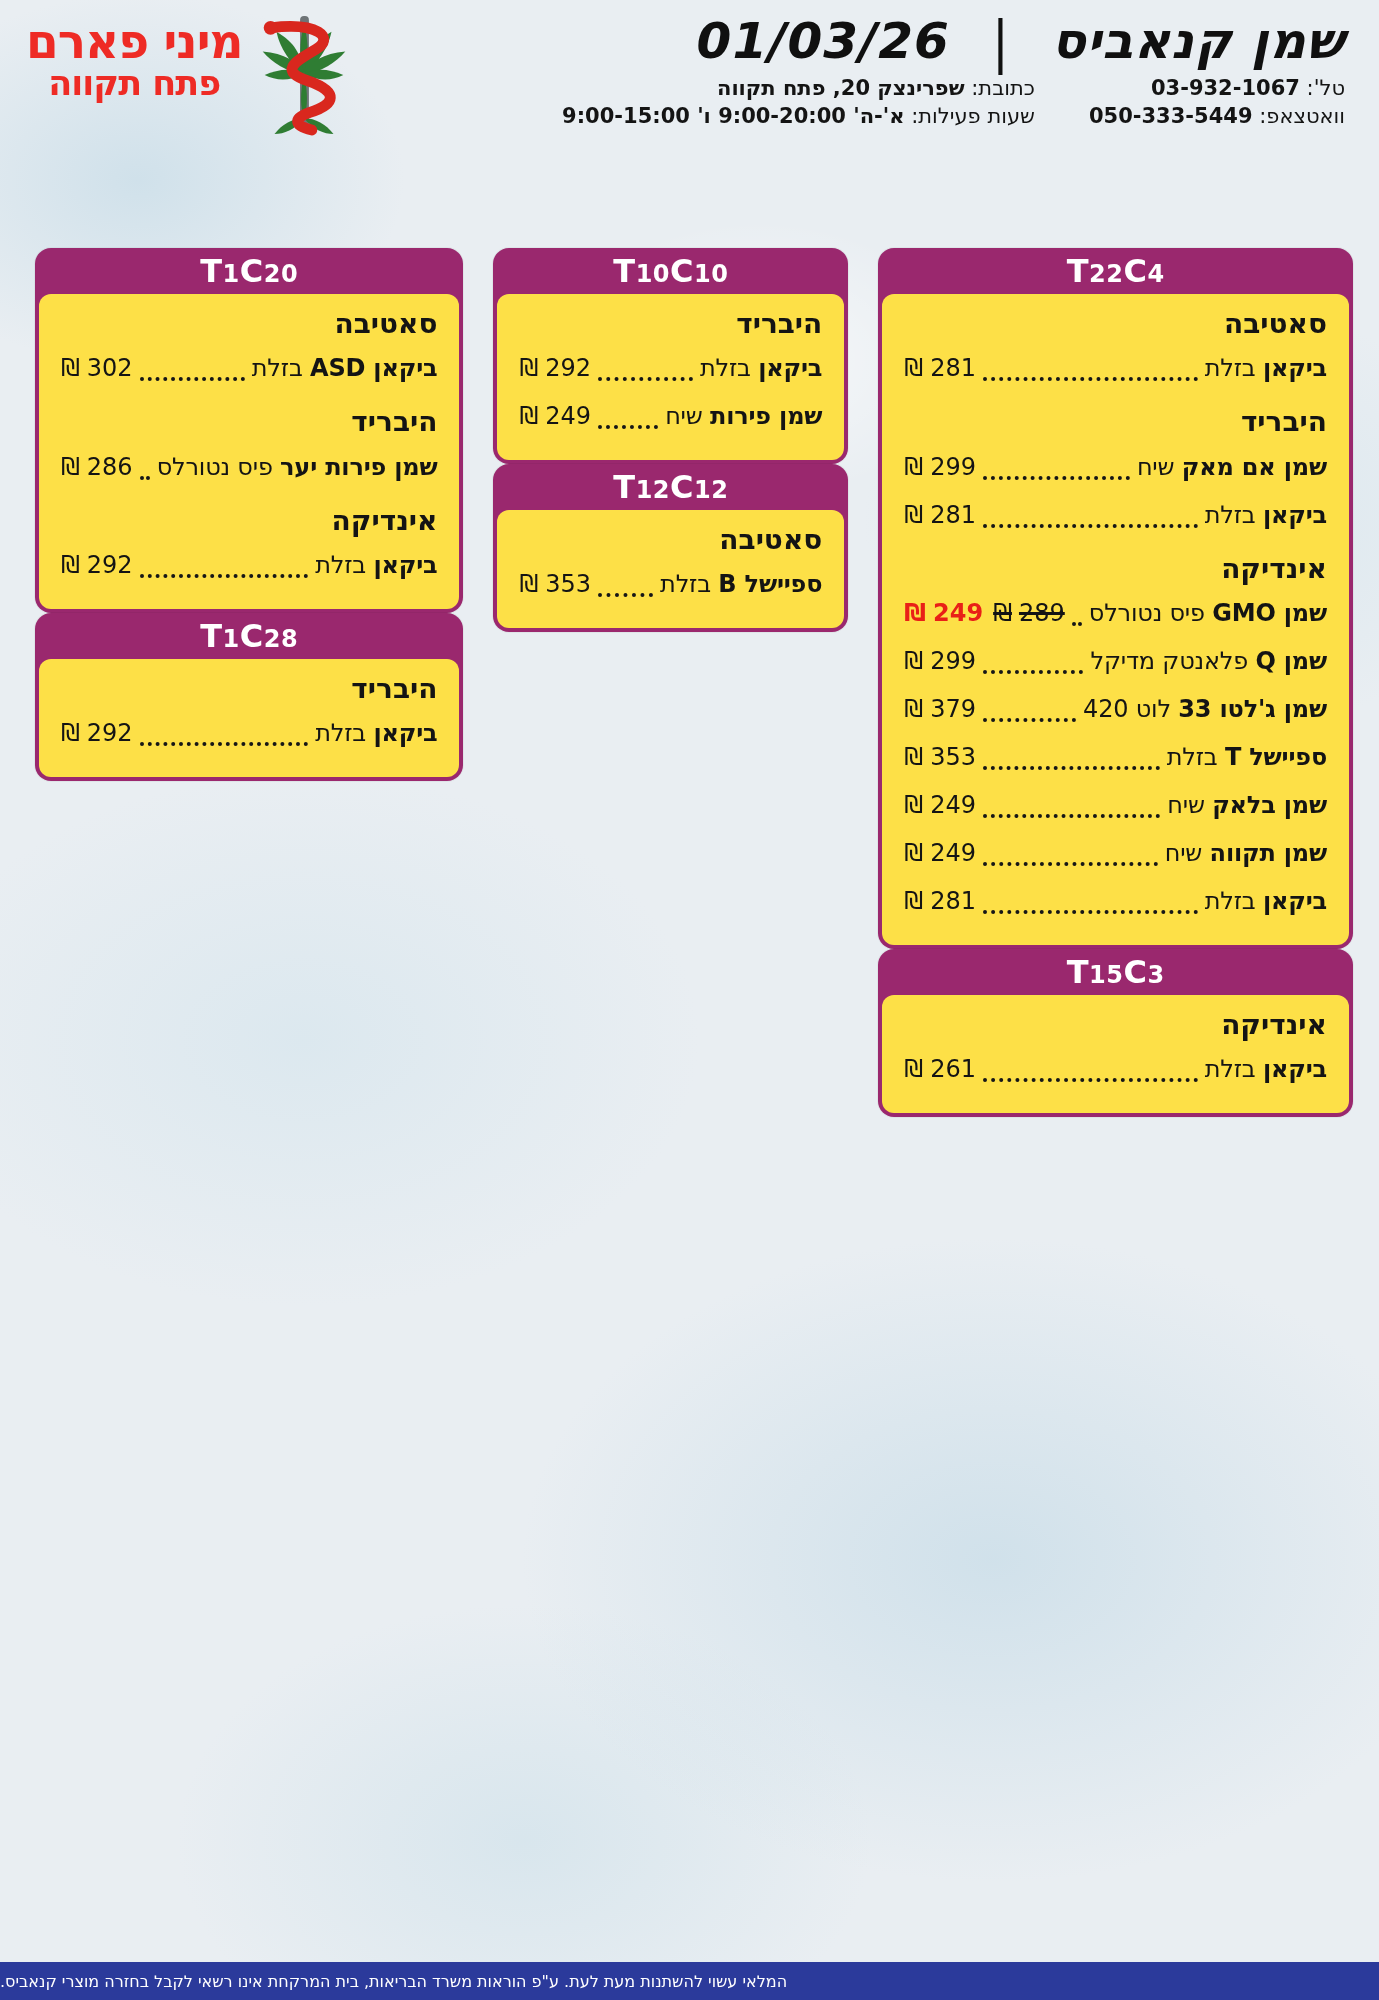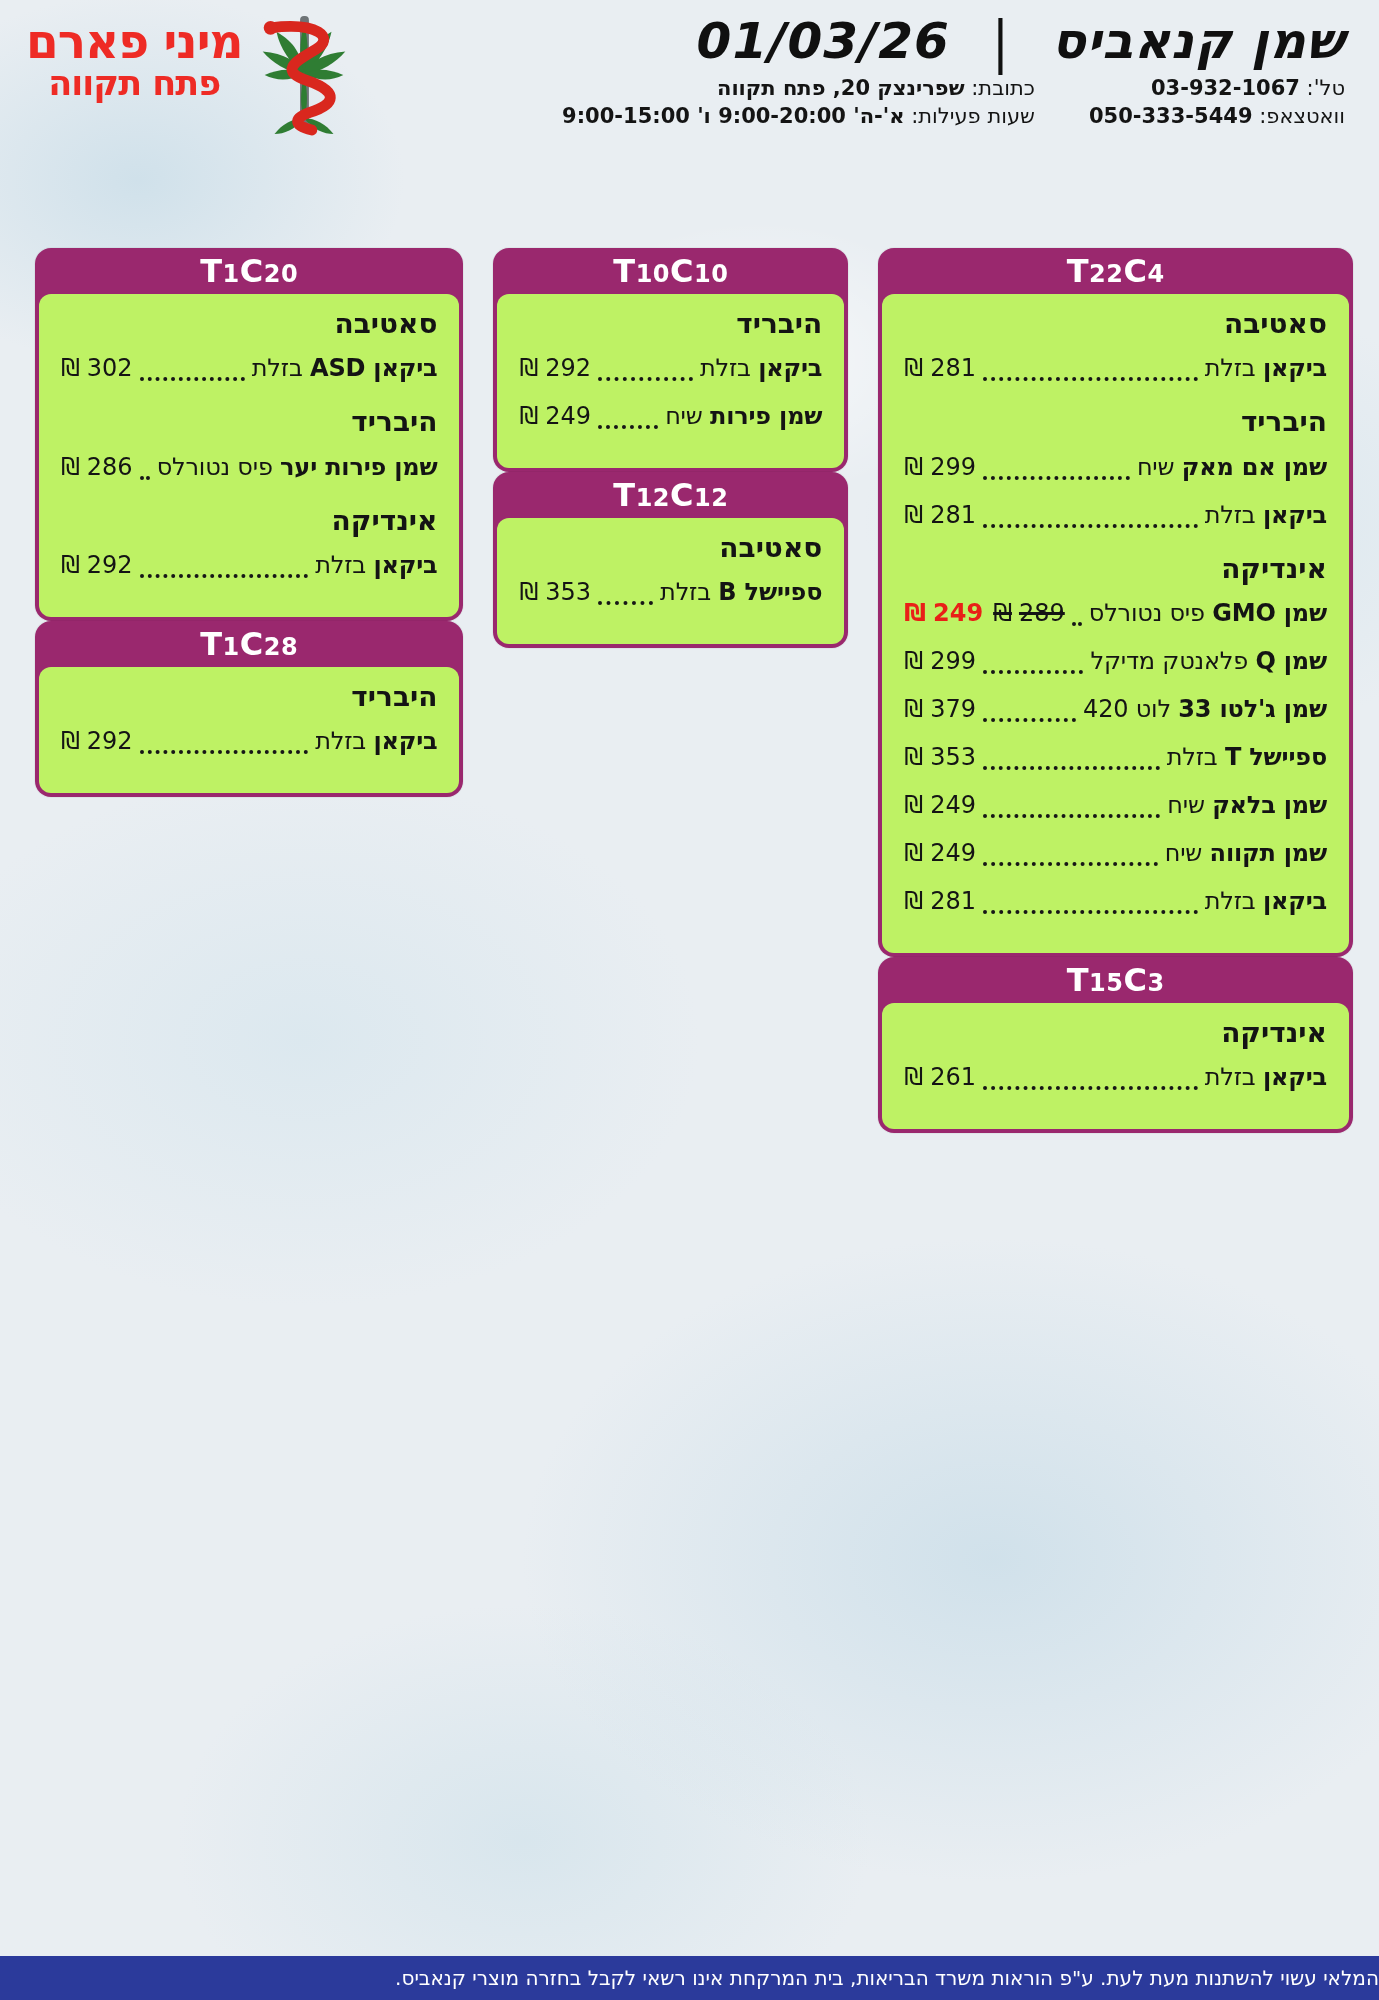--- a/index.html
+++ b/index.html
@@ -64,45 +64,45 @@
     box-shadow:0 0 0 1px rgba(0,0,0,.04);
   }
   .card-code{
     margin:0;text-align:center;color:#fff;font-weight:bold;
     font-size:32px;line-height:1.15;padding:1px 0 4px;
     font-style:normal;letter-spacing:.5px;
     direction:ltr;
   }
   .card-code .dig{font-size:.75em;}
   .card-body{
-    background:#bef264;border-radius:12px;padding:8px 22px 28px;
+    background:#fde047;border-radius:12px;padding:8px 22px 20px;
   }
   .sec-heading{
     margin:12px 0 2px;font-size:28px;font-weight:bold;line-height:1.3;text-align:right;
   }
   .card-body > .sec-heading:first-child{margin-top:4px;}
   .item{
     display:flex;align-items:center;min-height:48px;font-size:24px;white-space:nowrap;
   }
   .item .name{flex:0 0 auto;letter-spacing:-.2px;}
   .item .nb{font-weight:bold;}
   .leader{
     flex:1 1 12px;min-width:10px;align-self:flex-end;
     border-bottom:4px dotted #161616;margin:0 7px 11px;
   }
   .price{direction:ltr;display:inline-flex;gap:7px;flex:0 0 auto;align-items:baseline;}
   .price-old{margin-left:10px;text-decoration:line-through;text-decoration-thickness:2.5px;}
   .price-new.sale{color:var(--sale-red);font-weight:bold;}
 
   
   .footer{
-    position:absolute;left:0;right:0;bottom:0;height:44px;
+    position:absolute;left:0;right:0;bottom:0;height:38px;
     background:var(--footer-blue);color:#fff;
-    display:flex;align-items:center;justify-content:flex-start;
-    font-size:20px;letter-spacing:0;
+    display:flex;align-items:center;justify-content:flex-end;
+    font-size:16px;letter-spacing:0;
   }
 </style>
 </head>
 <body>
 
 <div class="layer">
 
   <div class="logo">
     <svg class="logo-art" viewBox="0 0 120 130" aria-hidden="true">
       <rect x="56" y="6" width="9" height="116" rx="4" fill="#6e7477"></rect>

